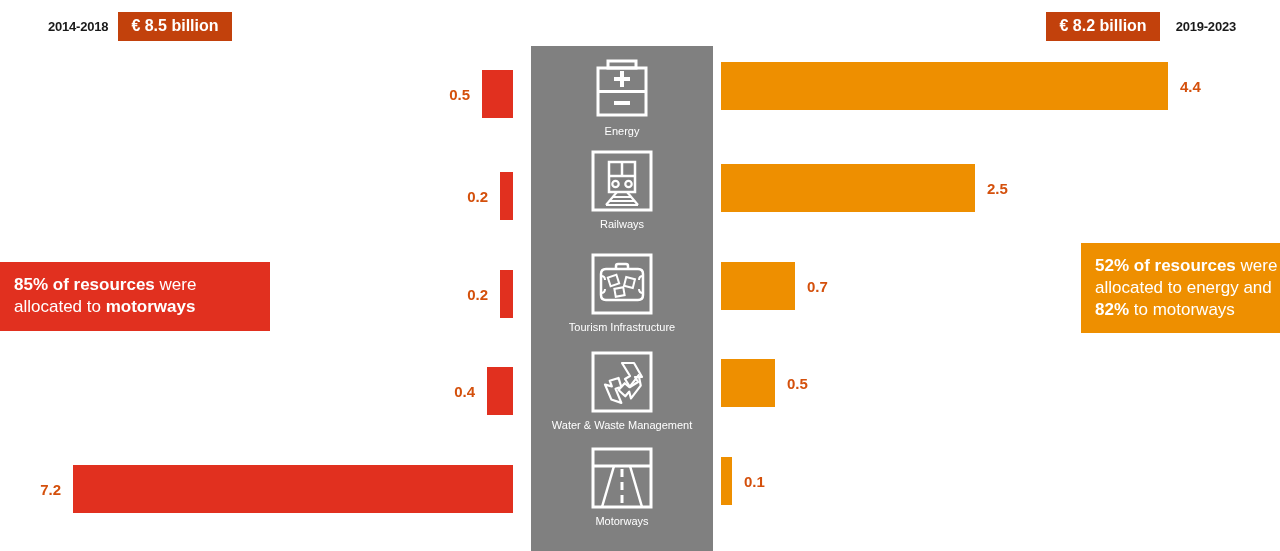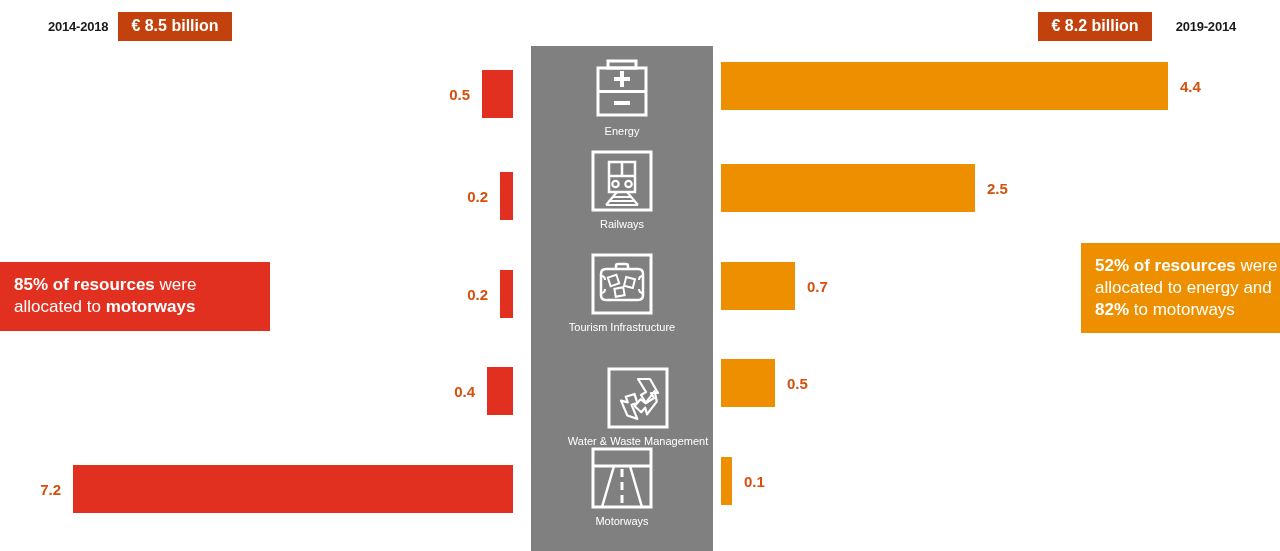--- a/index.html
+++ b/index.html
@@ -20,21 +20,21 @@
     font-size:13px;font-weight:bold;color:#1a1a1a;letter-spacing:-0.2px;
     white-space:nowrap;
   }
   .hdr-badge{
     background:#c2410c;color:#ffffff;
     font-size:16px;font-weight:bold;
     padding:6px 13px 7px 13px;
     white-space:nowrap;line-height:1;
   }
   .hdr.left .hdr-badge{margin-left:10px;}
-  .hdr.right .hdr-badge{margin-right:24px;}
+  .hdr.right .hdr-badge{margin-right:16px;}
 
   
   .center-panel{
     position:absolute;left:531px;top:46px;width:182px;height:505px;
     background:#808080;
     display:flex;flex-direction:column;
   }
   .cat{
     position:absolute;left:0;width:182px;
     display:flex;flex-direction:column;align-items:center;justify-content:flex-start;
@@ -90,21 +90,21 @@
 
 <div id="chart">
 
   <div class="hdr left">
     <div class="hdr-year">2014-2018</div>
     <div class="hdr-badge">€ 8.5 billion</div>
   </div>
 
   <div class="hdr right">
     <div class="hdr-badge">€ 8.2 billion</div>
-    <div class="hdr-year">2019-2014</div>
+    <div class="hdr-year">2019-2023</div>
   </div>
 
   <div class="center-panel">
 
     <div class="cat" style="top:103px;">
       <svg class="cat-icon" viewBox="0 0 64 64">
         <rect x="3" y="3" width="58" height="58" fill="none" stroke="#fff" stroke-width="3"></rect>
         <rect x="19" y="13" width="26" height="30" fill="none" stroke="#fff" stroke-width="2.5"></rect>
         <line x1="19" y1="27" x2="45" y2="27" stroke="#fff" stroke-width="2.5"></line>
         <line x1="32" y1="13" x2="32" y2="27" stroke="#fff" stroke-width="2.5"></line>
@@ -140,21 +140,21 @@
         <rect x="35" y="26" width="9" height="9" fill="none" stroke="#fff" stroke-width="2" transform="rotate(14 39.5 30.5)"></rect>
         <rect x="25" y="36" width="9" height="8" fill="none" stroke="#fff" stroke-width="2" transform="rotate(-10 29.5 40)"></rect>
         <path d="M11 24 q4 0 4 4" fill="none" stroke="#fff" stroke-width="2"></path>
         <path d="M53 24 q-4 0 -4 4" fill="none" stroke="#fff" stroke-width="2"></path>
         <path d="M11 41 q4 0 4 -4" fill="none" stroke="#fff" stroke-width="2"></path>
         <path d="M53 41 q-4 0 -4 -4" fill="none" stroke="#fff" stroke-width="2"></path>
       </svg>
       <div class="cat-label">Tourism Infrastructure</div>
     </div>
 
-    <div class="cat" style="top:320px;margin-left:16px;">
+    <div class="cat" style="top:304px;">
       <svg class="cat-icon" viewBox="0 0 64 64">
         <rect x="3" y="3" width="58" height="58" fill="none" stroke="#fff" stroke-width="3"></rect>
         <path d="M32 13 l8 13 l-5 3 l5 8 l8 -5 l-3 -5 l7 0 l-8 -14 z" fill="none" stroke="#fff" stroke-width="2.2" stroke-linejoin="round"></path>
         <path d="M16 24 l15 2 l-1 6 l9 2 l2 -9 l-6 -1 l5 -5 l-16 -2 z" fill="none" stroke="#fff" stroke-width="2.2" stroke-linejoin="round" transform="rotate(120 32 34)"></path>
         <path d="M16 24 l15 2 l-1 6 l9 2 l2 -9 l-6 -1 l5 -5 l-16 -2 z" fill="none" stroke="#fff" stroke-width="2.2" stroke-linejoin="round" transform="rotate(240 32 34)"></path>
       </svg>
       <div class="cat-label">Water &amp; Waste Management</div>
     </div>
 
     <div class="cat" style="top:400px;">

